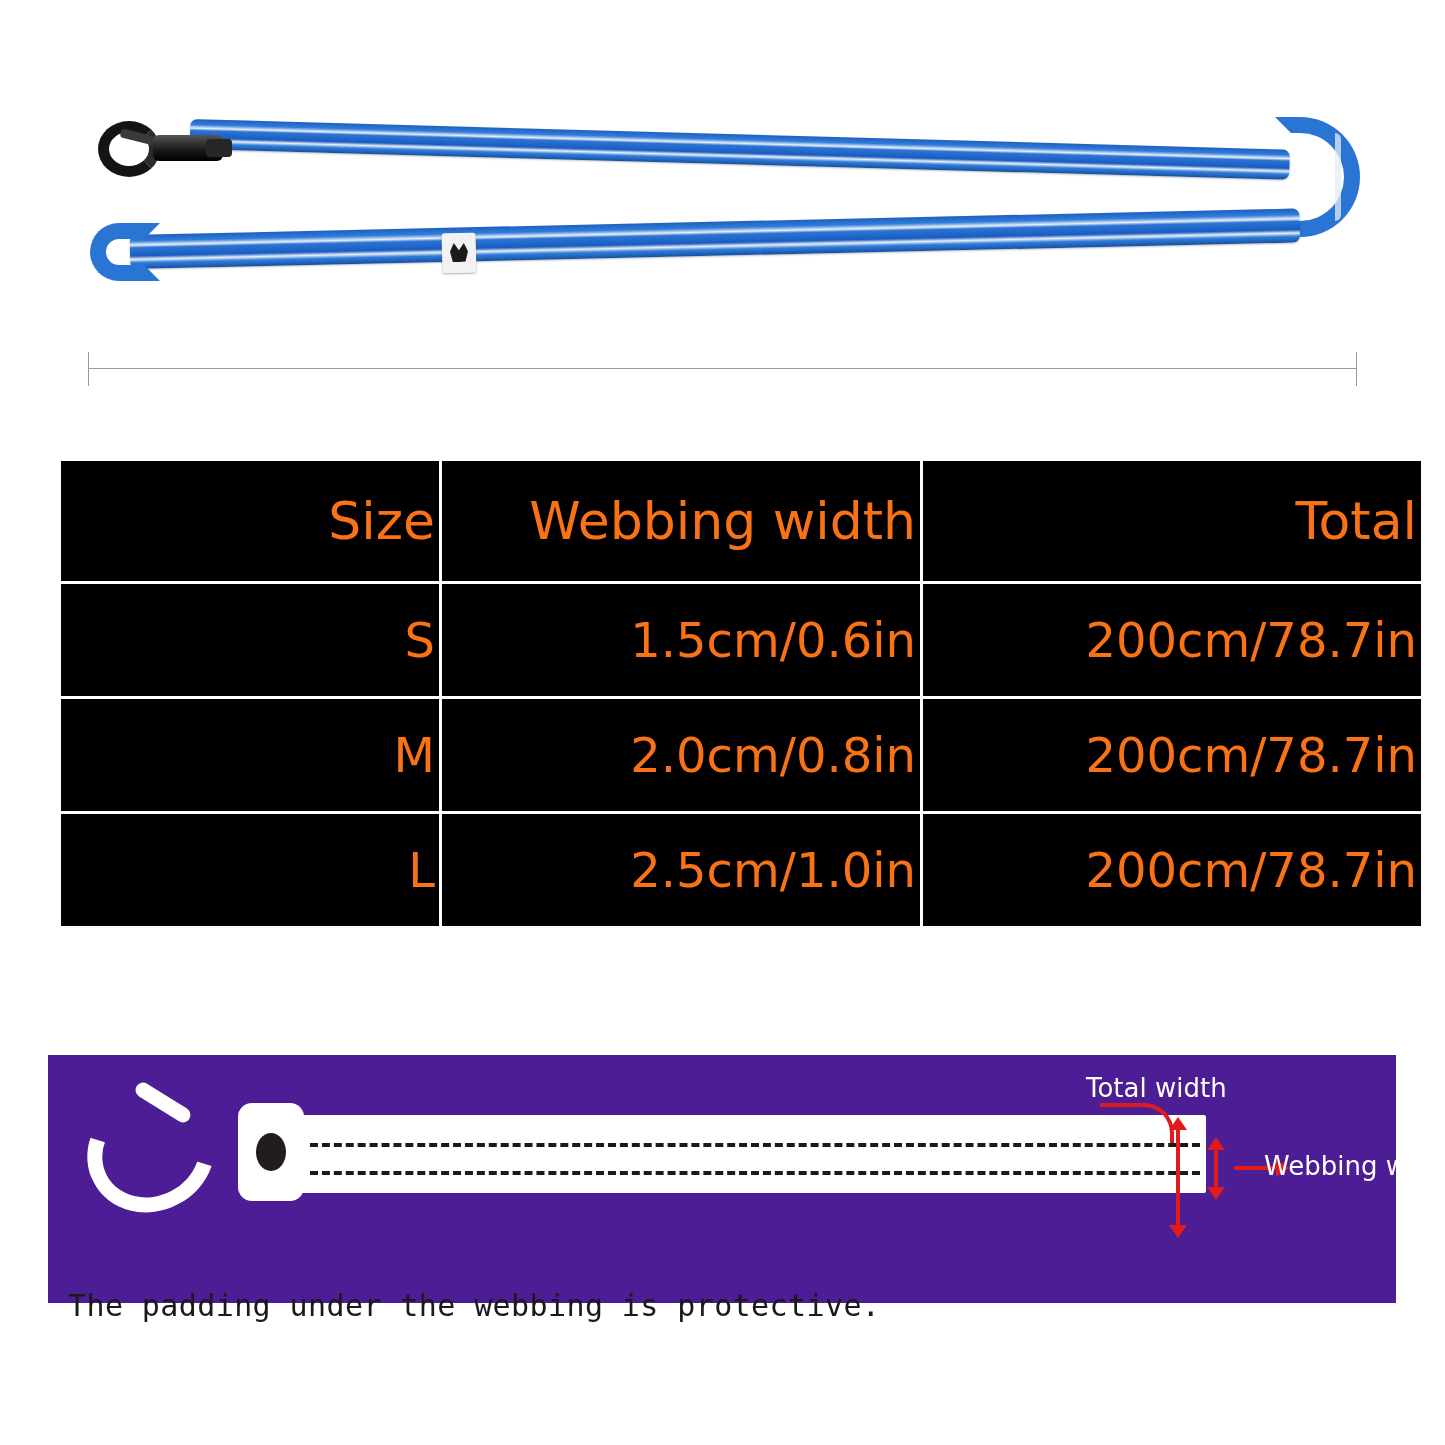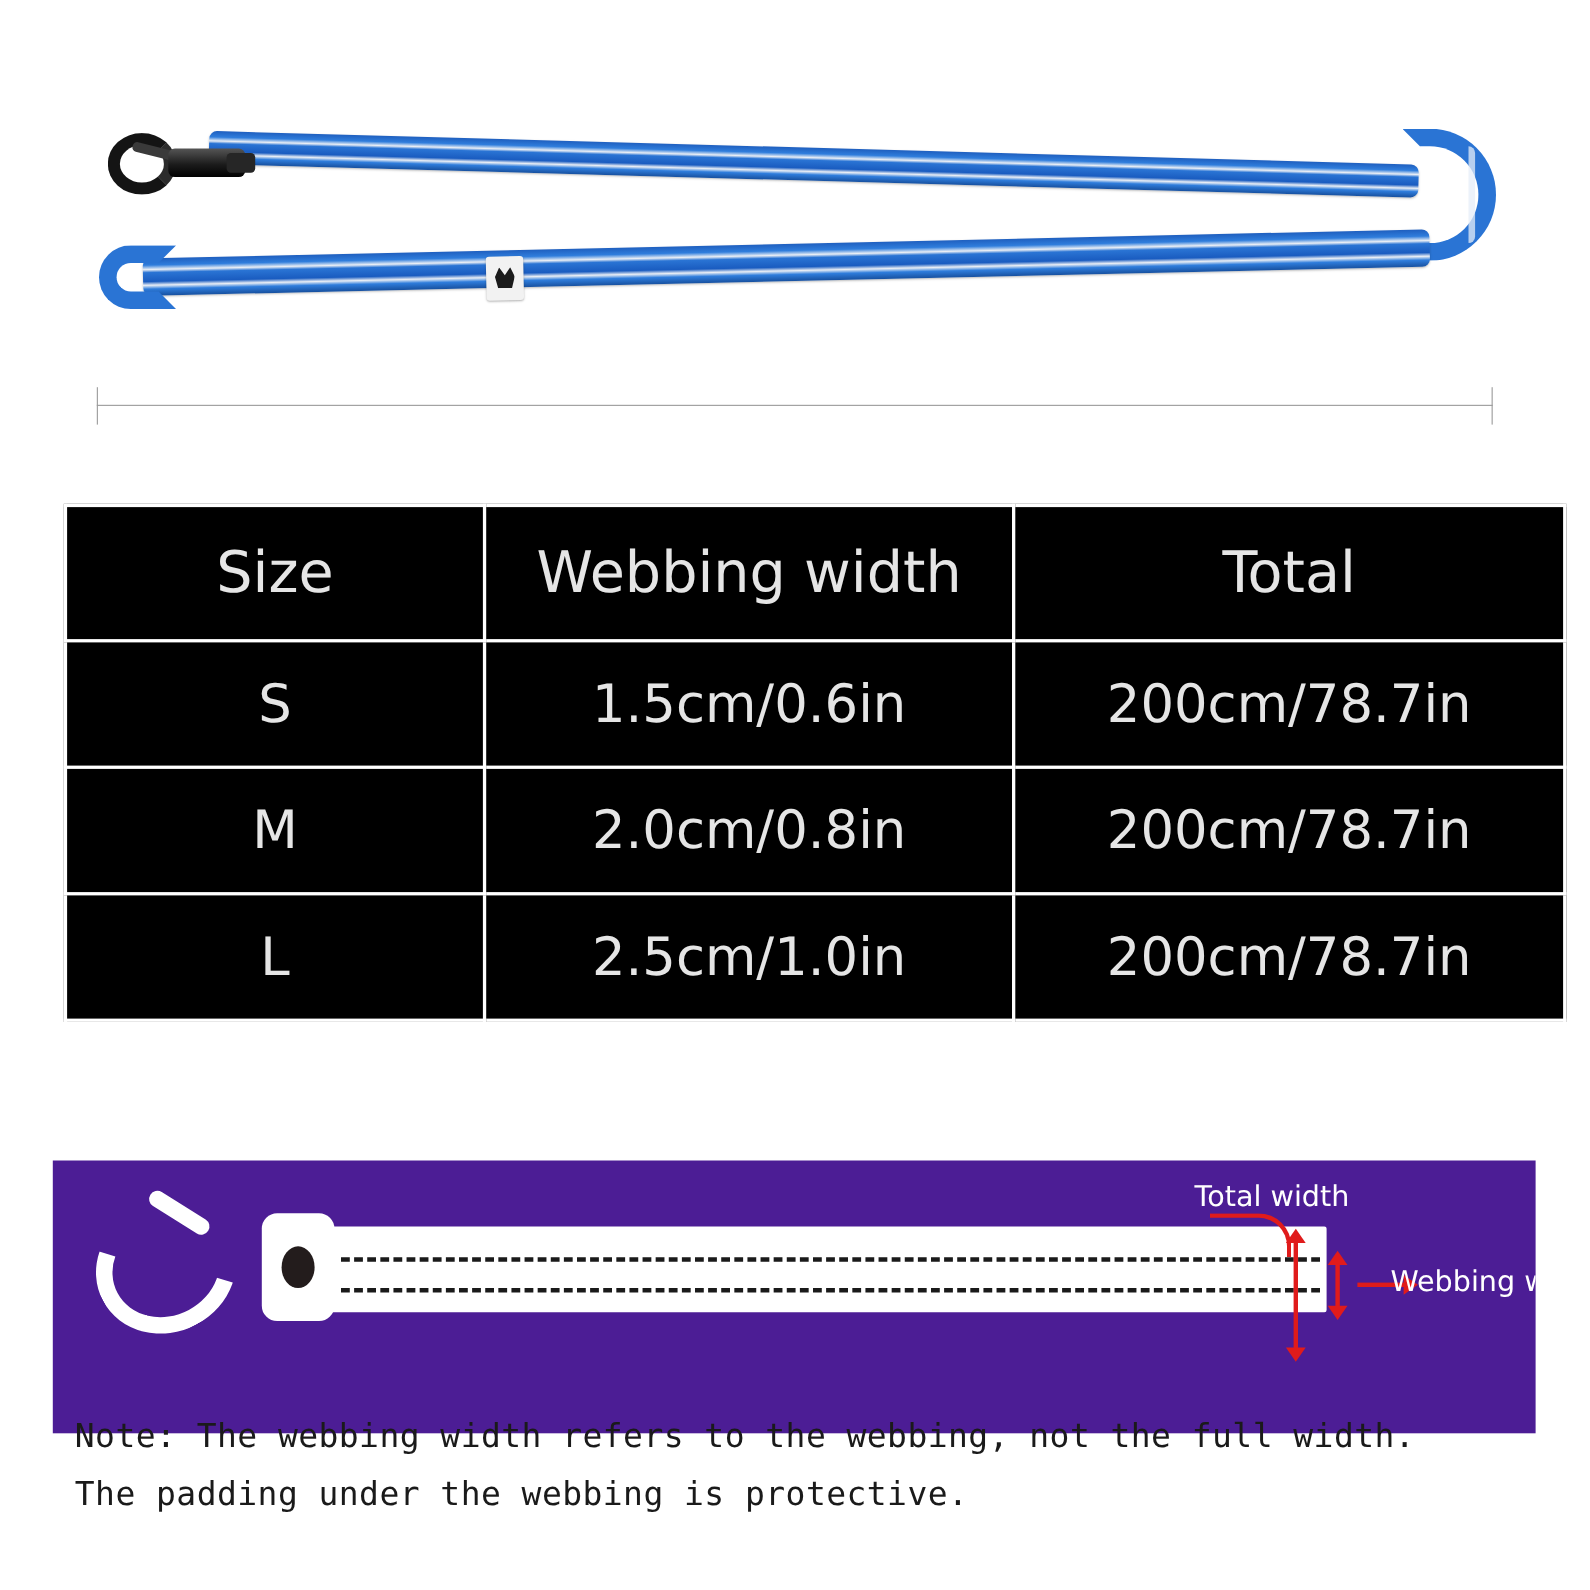--- a/index.html
+++ b/index.html
@@ -206,22 +206,22 @@
     position: absolute;
     left: 58px;
     top: 458px;
     width: 1330px;
     border-collapse: collapse;
     background: #000;
     table-layout: fixed;
   }
   .size-table td, .size-table th {
     border: 3px solid #ffffff;
-    color: #e5e5e5;
-    text-align: center;
+    color: #f97316;
+    text-align: right;
     font-weight: normal;
     font-family: "DejaVu Sans", sans-serif;
     padding: 6px 4px;
   }
   .size-table thead th {
     font-size: 52px;
     height: 108px;
   }
   .size-table tbody td {
     font-size: 48px;
@@ -445,15 +445,14 @@
   <div class="tri down" style="left:1159px; top:132px;"></div>
 
   <div class="d-h-line"></div>
   <div class="tri right-a" style="left:1228px; top:104px;"></div>
 
   <div class="label-total">Total width</div>
   <div class="label-web">Webbing width</div>
 </div>
 
 <div class="note">
-  <div>Note: The webbing width refers to the webbing, not the full width.</div>
   <div>The padding under the webbing is protective.</div>
 </div>
 
 </body></html>

